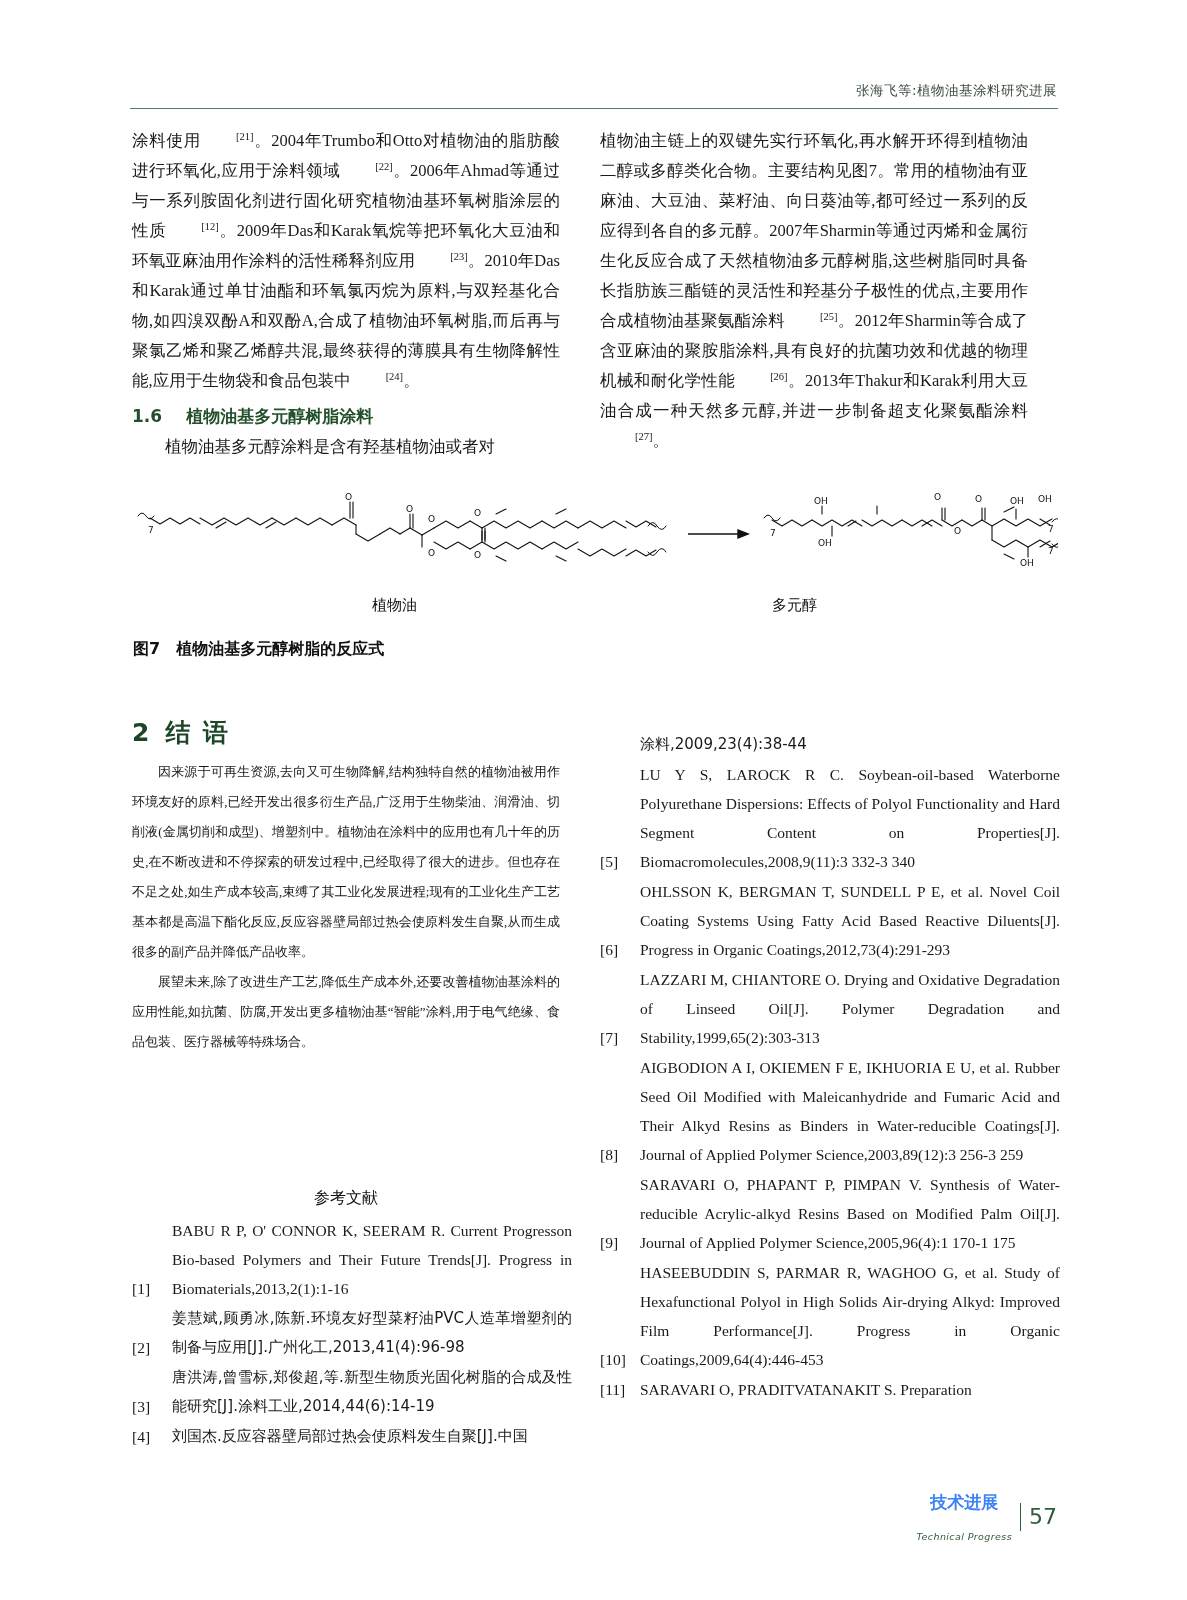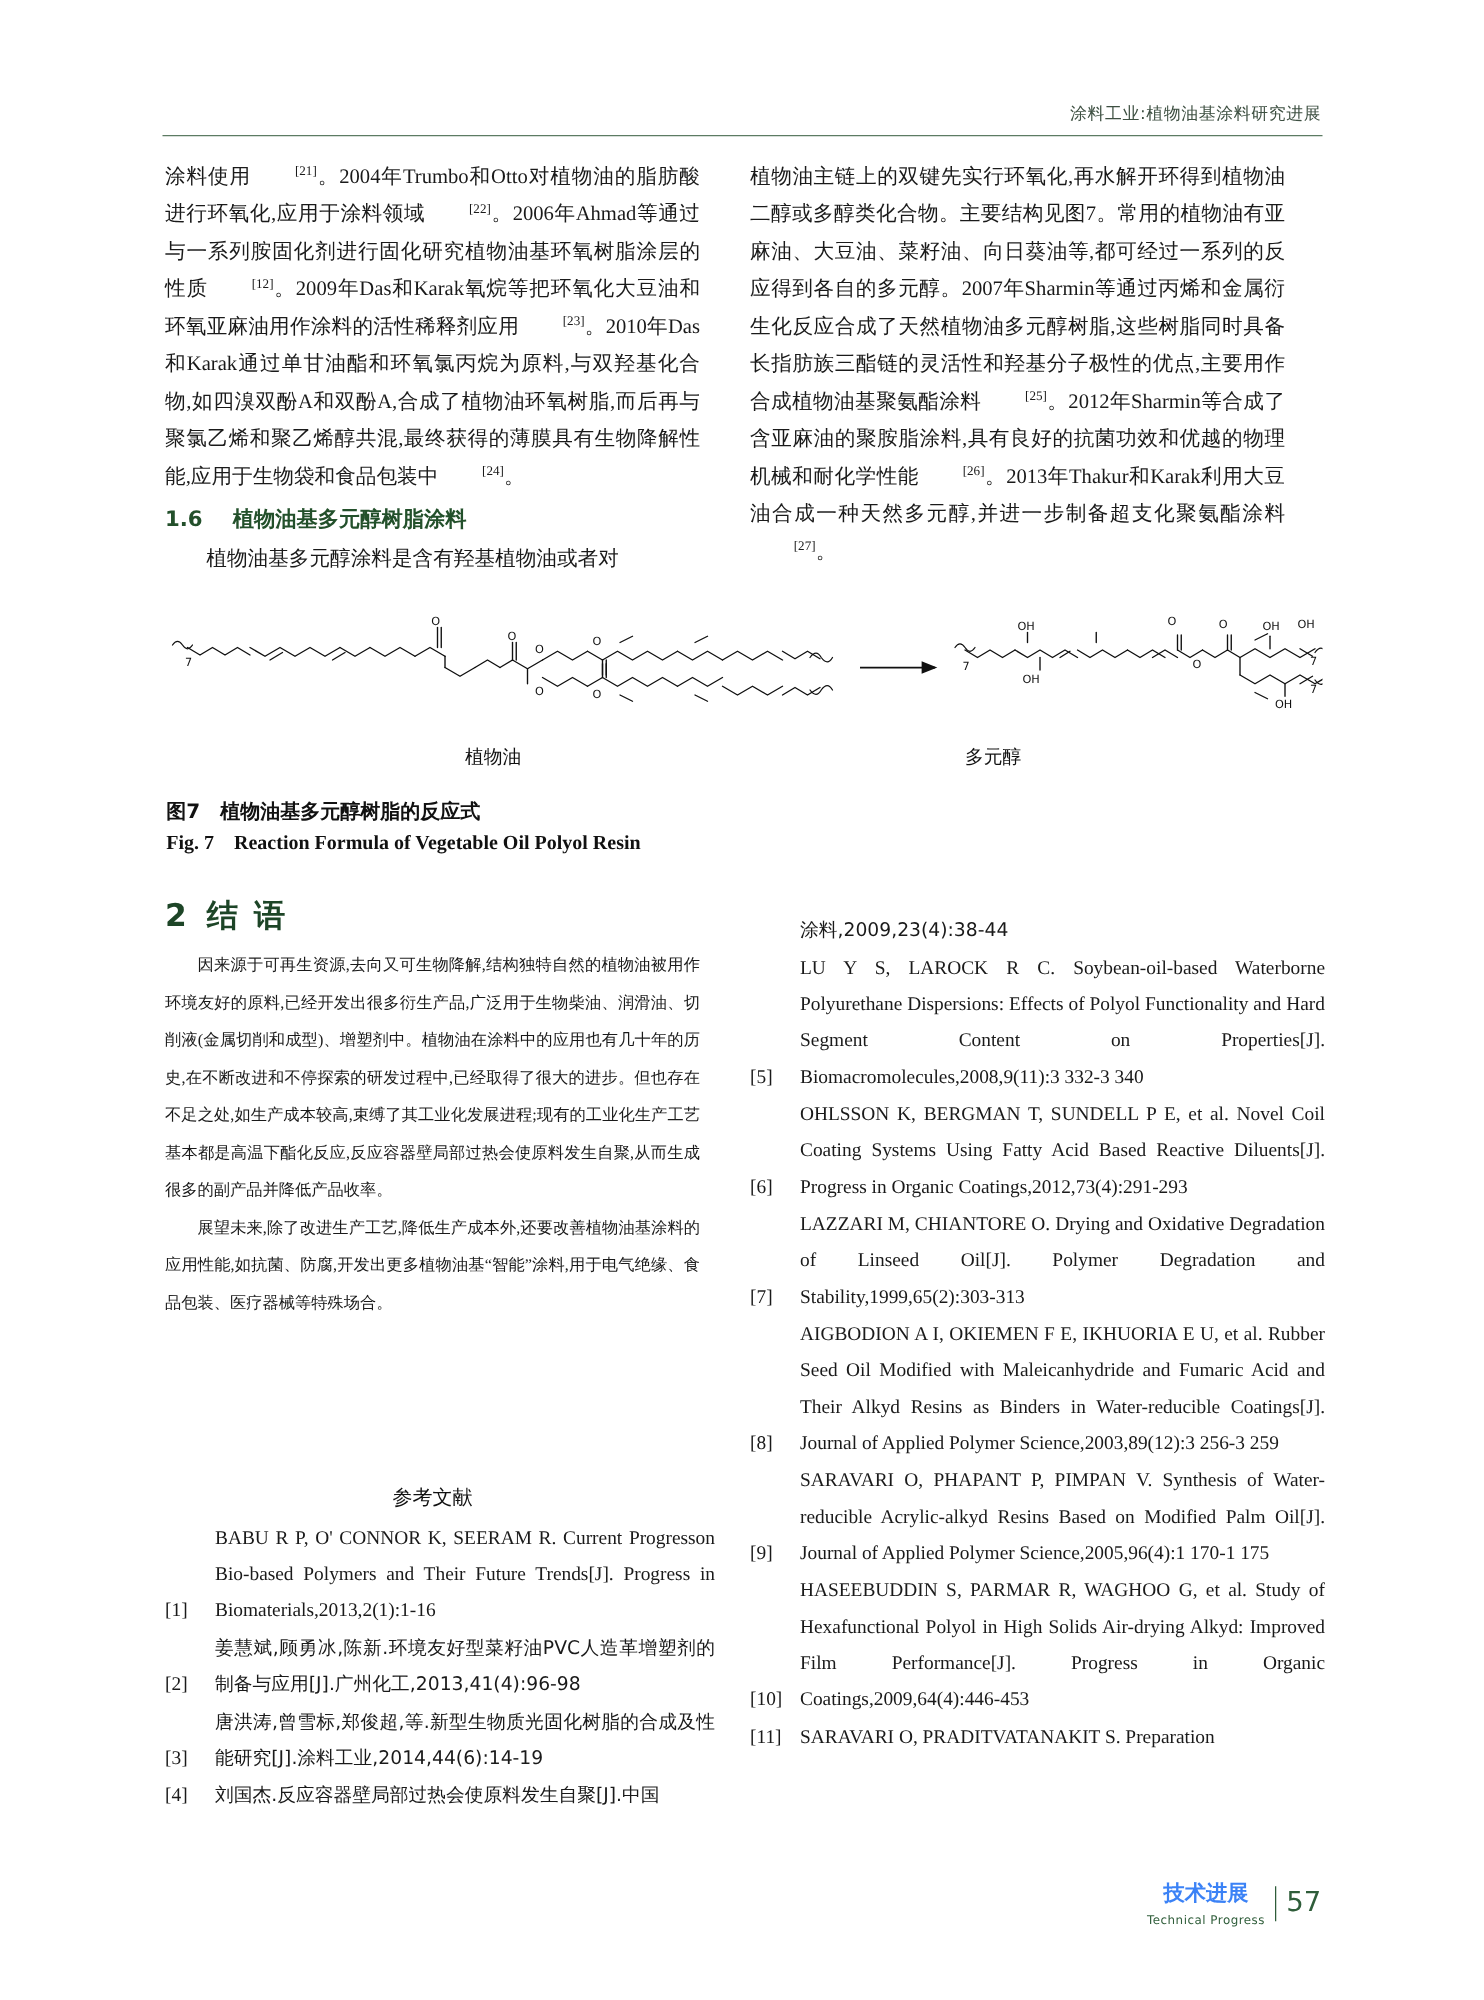--- a/index.html
+++ b/index.html
@@ -183,21 +183,22 @@
     font-size: 17px;
     font-weight: bold;
     color: #3b82f6;
     vertical-align: middle;
   }
   .footer .en {
     display: block;
     font-size: 9.5px;
     color: #2f5d3a;
     letter-spacing: 0.4px;
-    margin-top: 5px;
+    margin-top: 17px;
+    font-style: italic;
   }
   .footer .bar {
     display: inline-block;
     width: 1px;
     height: 28px;
     background: #2f5d3a;
     margin: 0 8px;
     vertical-align: middle;
   }
   .footer .pg {
@@ -206,21 +207,21 @@
     color: #2f5d3a;
     vertical-align: middle;
   }
   .footer-left { display: inline-block; text-align: center; vertical-align: middle; }
 </style>
 </head>
 <body>
 
 <div class="page">
 
-  <div class="runhead">涂料工业:植物油基涂料研究进展</div>
+  <div class="runhead">张海飞等:植物油基涂料研究进展</div>
   <div class="runrule"></div>
 
   <div class="col left">
     <p class="p">涂料使用<sup>[21]</sup>。2004年Trumbo和Otto对植物油的脂肪酸进行环氧化,应用于涂料领域<sup>[22]</sup>。2006年Ahmad等通过与一系列胺固化剂进行固化研究植物油基环氧树脂涂层的性质<sup>[12]</sup>。2009年Das和Karak氧烷等把环氧化大豆油和环氧亚麻油用作涂料的活性稀释剂应用<sup>[23]</sup>。2010年Das和Karak通过单甘油酯和环氧氯丙烷为原料,与双羟基化合物,如四溴双酚A和双酚A,合成了植物油环氧树脂,而后再与聚氯乙烯和聚乙烯醇共混,最终获得的薄膜具有生物降解性能,应用于生物袋和食品包装中<sup>[24]</sup>。</p>
     <h3 class="sec">
       <span class="num">1.6</span><span>植物油基多元醇树脂涂料</span>
     </h3>
     <p class="p ind">植物油基多元醇涂料是含有羟基植物油或者对</p>
   </div>
 
@@ -339,21 +340,20 @@
         <text x="916" y="62">7</text>
         <text x="916" y="84">7</text>
       </g>
     </svg>
     <div class="fig-label l1">植物油</div>
     <div class="fig-label l2">多元醇</div>
   </div>
 
   <div class="figcap">
     <div class="cn">图7　植物油基多元醇树脂的反应式</div>
-    <div class="en">Fig. 7　Reaction Formula of Vegetable Oil Polyol Resin</div>
   </div>
 
   <div class="concl">
     <h2>
       <span class="num">2</span><span>结  语</span>
     </h2>
     <p>因来源于可再生资源,去向又可生物降解,结构独特自然的植物油被用作环境友好的原料,已经开发出很多衍生产品,广泛用于生物柴油、润滑油、切削液(金属切削和成型)、增塑剂中。植物油在涂料中的应用也有几十年的历史,在不断改进和不停探索的研发过程中,已经取得了很大的进步。但也存在不足之处,如生产成本较高,束缚了其工业化发展进程;现有的工业化生产工艺基本都是高温下酯化反应,反应容器壁局部过热会使原料发生自聚,从而生成很多的副产品并降低产品收率。</p>
     <p>展望未来,除了改进生产工艺,降低生产成本外,还要改善植物油基涂料的应用性能,如抗菌、防腐,开发出更多植物油基“智能”涂料,用于电气绝缘、食品包装、医疗器械等特殊场合。</p>
   </div>
 

